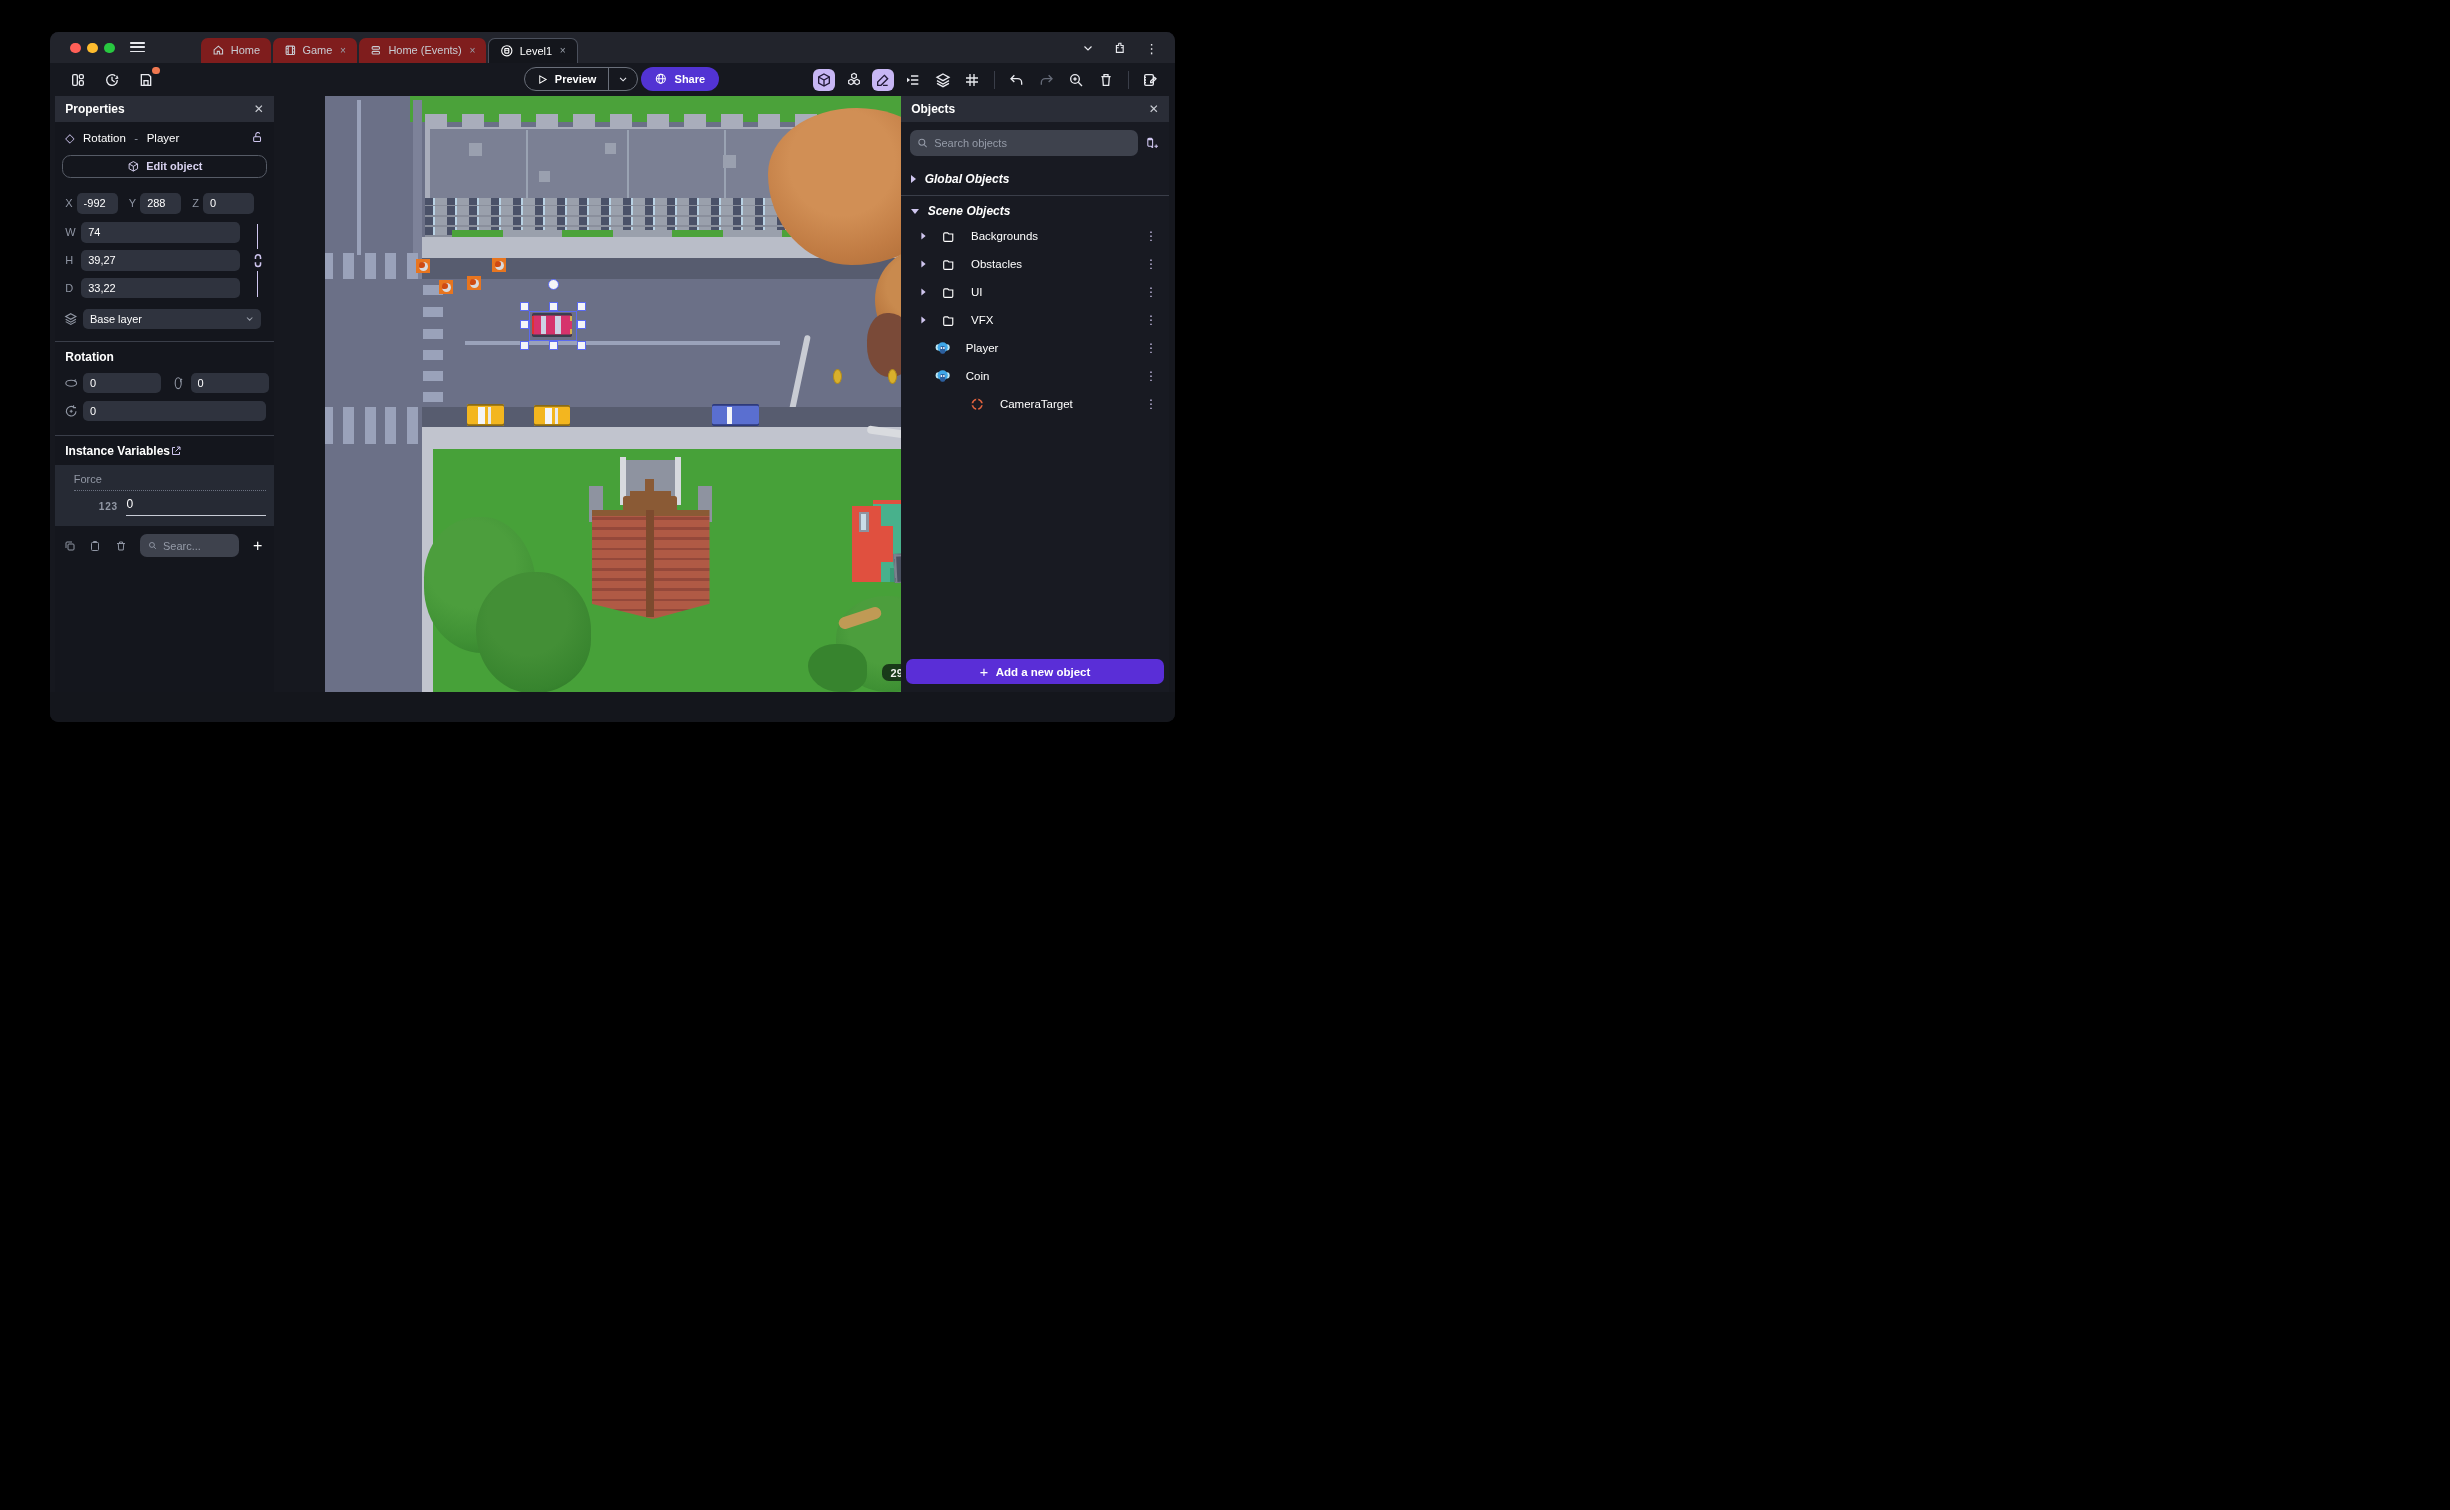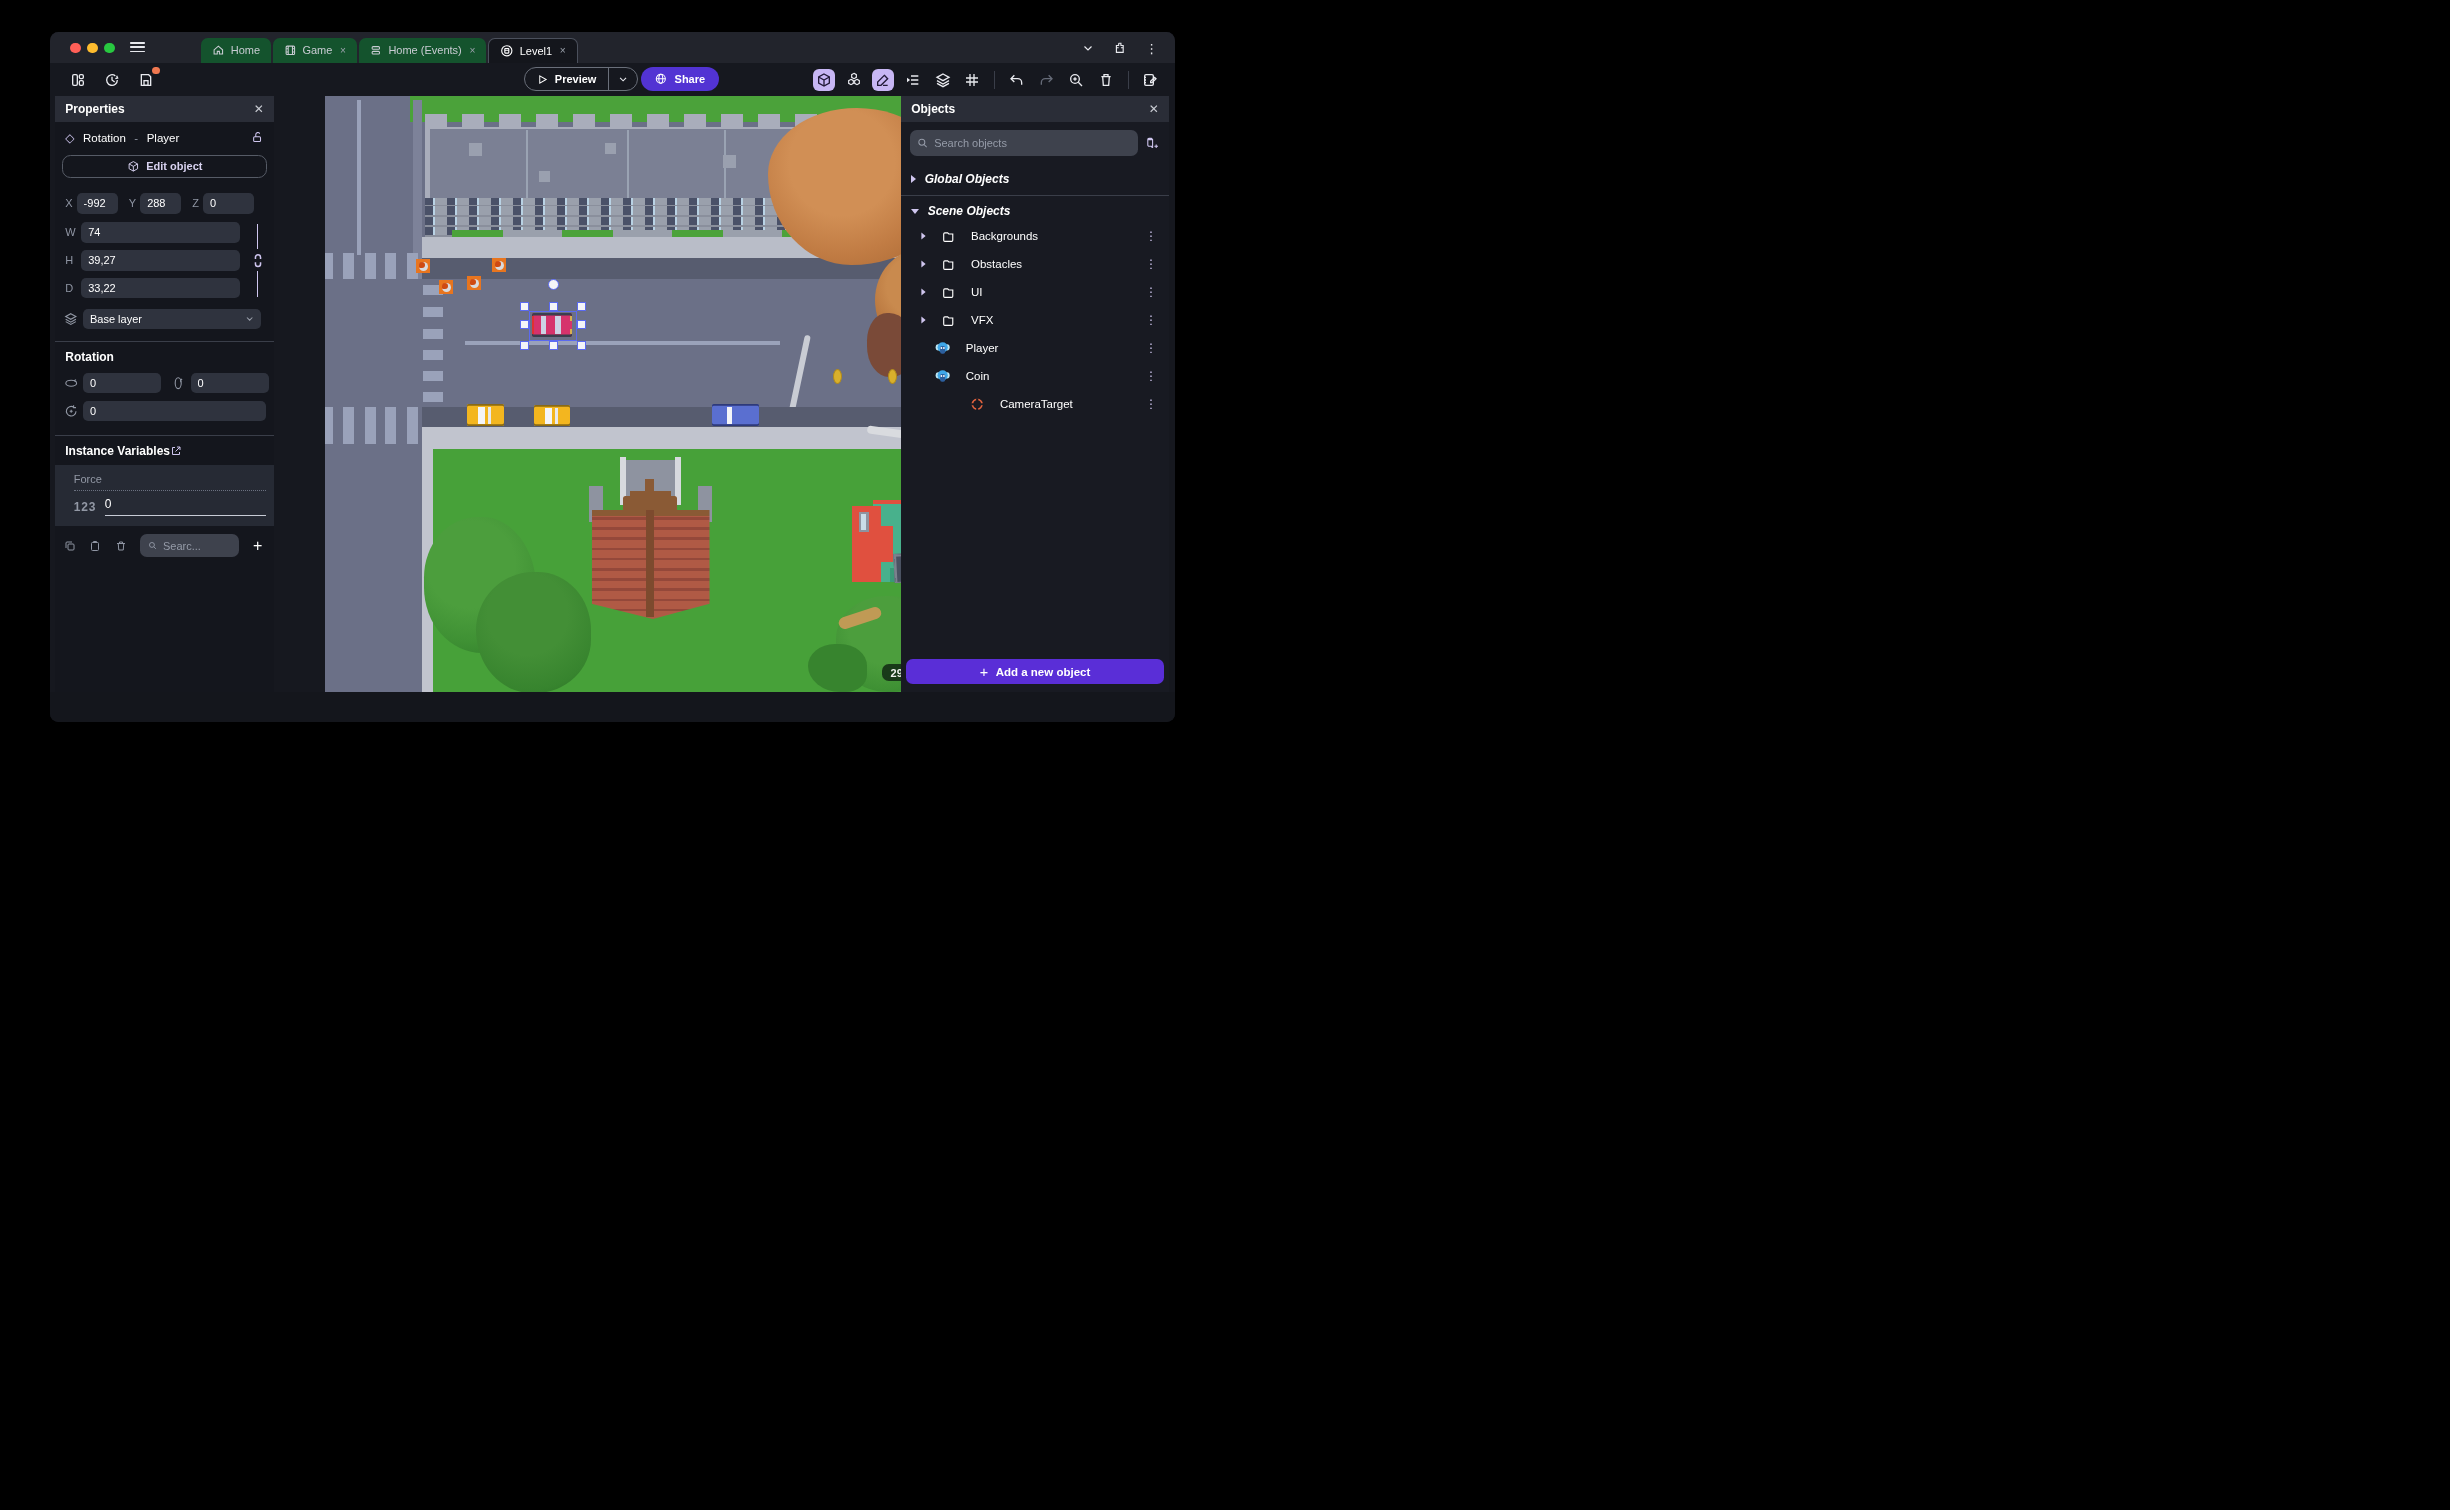--- a/index.html
+++ b/index.html
@@ -6,21 +6,21 @@
   html,body { width:1225px; height:755px; background:#000; font-family:"Liberation Sans", sans-serif; overflow:hidden; }
   .window { position:absolute; left:50px; top:32px; width:1125px; height:690px; background:#16181f; border-radius:8.5px; overflow:hidden; box-shadow:0 15.3px 51px rgba(0,0,0,.8); }
 
   
   .titlebar { position:absolute; left:0; top:0; right:0; height:31px; background:#22242c; display:flex; align-items:flex-end; }
   .lights { position:absolute; left:20.4px; top:11px; display:flex; gap:6.8px; }
   .light { width:10.2px; height:10.2px; border-radius:50%; }
   .hamburger { position:absolute; left:80px; top:10.2px; width:15.3px; display:flex; flex-direction:column; gap:2.5px; }
   .hamburger span { height:1.7px; background:#e8e9ee; border-radius:0.8px; }
   .tabs { position:absolute; left:151px; bottom:0; display:flex; }
-  .tab { height:25.5px; display:flex; align-items:center; gap:6px; padding:0 11px; margin-right:1.7px; background:#14532d; border-radius:6.8px 6.8px 0 0; color:#c9ccd3; font-size:11px; cursor:pointer; }
+  .tab { height:25.5px; display:flex; align-items:center; gap:6px; padding:0 11px; margin-right:1.7px; background:#7f1d1d; border-radius:6.8px 6.8px 0 0; color:#c9ccd3; font-size:11px; cursor:pointer; }
   .tab.active { background:#14161c; border:0.8px solid #4b505c; border-bottom:none; color:#fff; }
   .tab .x { font-size:10.2px; color:#9aa0ab; margin-left:1.7px; }
   .tbright { position:absolute; right:17px; top:8.5px; display:flex; gap:18.7px; align-items:center; color:#e8e9ee; }
 
   
   .toolbar { position:absolute; left:0; top:31px; right:0; height:32px; background:#16181f; }
   .tleft { position:absolute; left:17px; top:6px; display:flex; gap:12px; align-items:center; }
   .icnbtn { width:22px; height:22px; display:flex; align-items:center; justify-content:center; color:#e8e9ee; position:relative; border-radius:6px; cursor:pointer; }
   .icnbtn.active { background:#c7b6f4; color:#221a38; }
   .icnbtn.dim { color:#666b78; }
@@ -519,21 +519,21 @@
           <svg width="12" height="12" viewBox="0 0 24 24" fill="none" stroke="#cfc6ef" stroke-width="2">
             <path d="M10 5H5v14h14v-5"></path>
             <path d="M14 4h6v6M20 4l-9 9"></path>
           </svg>
         </span>
     </div>
     <div class="varsblock">
       <div style="padding:1.7px 8.5px 0 18.7px;">
         <div class="gray" style="font-size:11px; padding-bottom:4.2px; border-bottom:0.8px dotted #6b7180;">Force</div>
         <div class="row" style="gap:8.5px; padding:6.8px 0 1.7px;">
-          <span class="gray" style="font-size:12px; font-weight:bold; letter-spacing:0.8px;">123</span>
+          <span class="gray" style="font-size:10px; font-weight:bold; letter-spacing:0.8px;margin-left:25px;">123</span>
           <span style="color:#fff; font-size:12px; border-bottom:0.8px solid #c8ccd6; flex:1; padding-bottom:3.4px;">0</span>
         </div>
       </div>
     </div>
     <div class="row" style="padding:8.5px 6.8px 0 8.5px; gap:13.6px;">
       <span>
           <svg width="12" height="12" viewBox="0 0 24 24" fill="none" stroke="#8f95a3" stroke-width="2">
             <rect x="8" y="8" width="12" height="12" rx="2"></rect>
             <path d="M16 4H6a2 2 0 0 0-2 2v10"></path>
           </svg>

